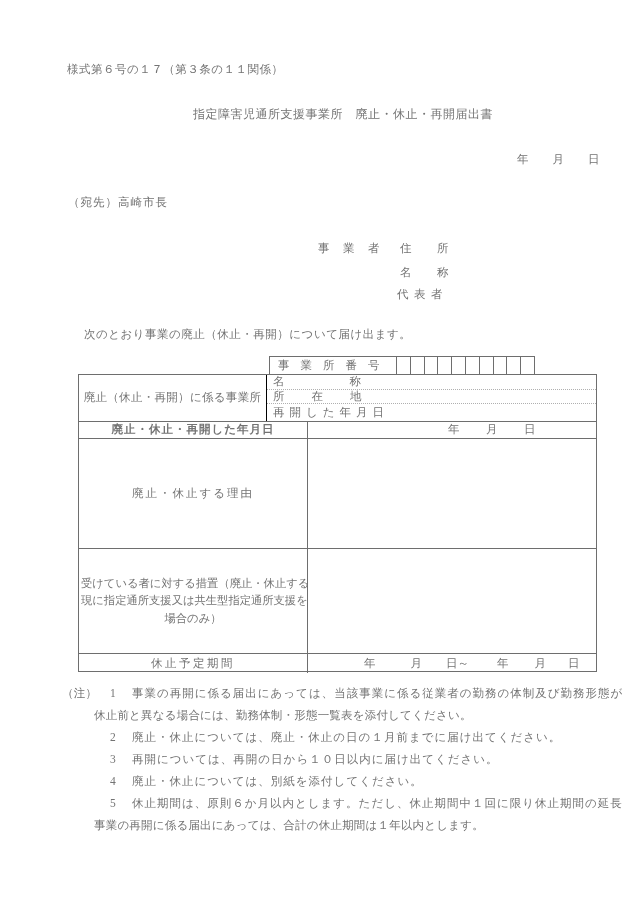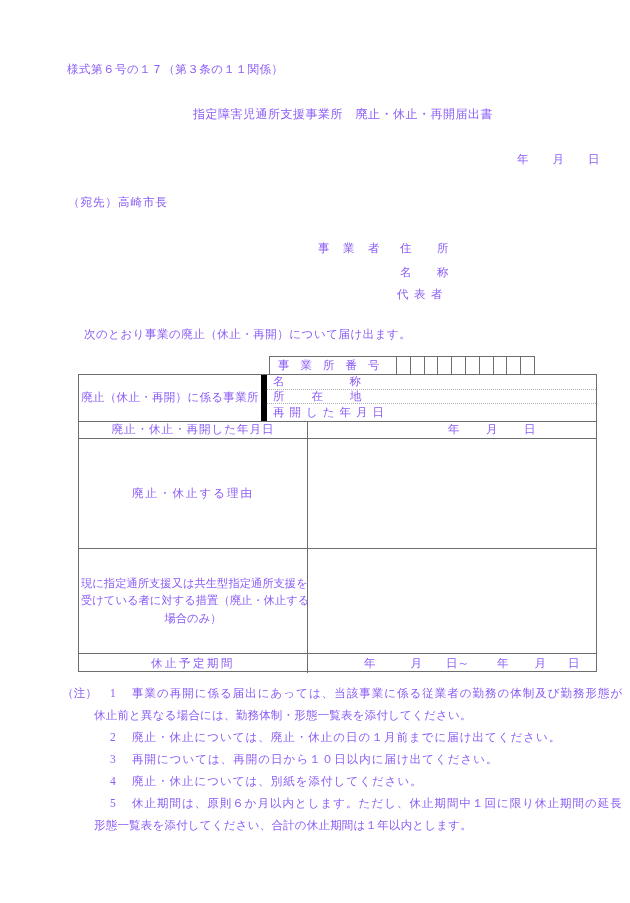--- a/index.html
+++ b/index.html
@@ -2,21 +2,21 @@
 <html><head>
 <meta charset="utf-8">
 <style>
   html,body{margin:0;padding:0;background:#e8e8e8;}
   .page{
     position:relative;
     width:630px;height:903px;
     margin:0 auto;
     background:#ffffff;
     font-family:"Liberation Serif","DejaVu Serif",serif;
-    color:#8b5cf6;
+    color:#737373;
     overflow:hidden;
   }
   .abs{position:absolute;line-height:1;white-space:nowrap;}
 
   .form-number{left:67px;top:64px;font-size:11.5px;letter-spacing:0.5px;}
   .doc-title{left:193px;top:108px;font-size:12px;letter-spacing:0.5px;}
   .date-header{left:517px;top:154px;font-size:11.5px;letter-spacing:24px;}
   .recipient{left:68px;top:197px;font-size:11.5px;letter-spacing:1px;}
 
   .app-label{left:318px;top:243px;font-size:11.5px;letter-spacing:13.5px;}
@@ -38,34 +38,34 @@
   .obox{flex:1;border-left:1px solid #6e6e6e;}
   .tbody{position:absolute;left:0;top:18px;width:519px;height:298px;
     border:1px solid #6e6e6e;box-sizing:border-box;}
   .trow{display:flex;box-sizing:border-box;}
   .bt{border-top:1px solid #6e6e6e;}
   .r1{height:46px;}
   .r2{height:17px;}
   .r3{height:110px;}
   .r4{height:105px;}
   .r5{height:20px;}
-  .lc1{width:188px;border-right:6px solid #000000;display:flex;align-items:center;
+  .lc1{width:188px;border-right:1px solid #000000;display:flex;align-items:center;
     justify-content:center;box-sizing:border-box;letter-spacing:0.3px;white-space:nowrap;text-align:center;}
   .lc{width:229px;border-right:1px solid #6e6e6e;display:flex;align-items:center;
     justify-content:center;box-sizing:border-box;white-space:nowrap;}
   .rcell{flex:1;display:flex;align-items:center;box-sizing:border-box;white-space:nowrap;}
   .rcol{flex:1;display:flex;flex-direction:column;box-sizing:border-box;}
   .sub{display:flex;align-items:center;padding-left:6px;box-sizing:border-box;white-space:nowrap;}
   .sub1{height:15px;border-bottom:1px dotted #b0b0b0;}
   .sub2{height:14px;border-bottom:1px dotted #b0b0b0;text-align:center;}
   .sub3{height:17px;}
   .ls-name{letter-spacing:65px;}
   .ls-loc{letter-spacing:27px;}
   .ls-svc{letter-spacing:5px;}
-  .date-label{letter-spacing:1px;}
+  .date-label{letter-spacing:1px;font-weight:bold;}
   .date-val{padding-left:140px;letter-spacing:26.5px;}
   .reason-label{letter-spacing:2px;}
   .measures{flex-direction:column;justify-content:center;font-size:11.3px;
     line-height:17.5px;white-space:nowrap;letter-spacing:0;}
   .measures div{width:100%;text-align:left;padding-left:2px;box-sizing:border-box;}
   .measures .tc{text-align:center;padding-left:0;}
   .sus-label{letter-spacing:2.5px;text-align:right;}
   .sus-date span{display:inline-block;}
   .sus-date span:nth-child(1){margin-left:56px;}
   .sus-date span:nth-child(2){margin-left:35px;}
@@ -136,22 +136,22 @@
         <div class="rcell date-val">年月日</div>
       </div>
 
       <div class="trow r3 bt">
         <div class="lc reason-label">廃止・休止する理由</div>
         <div class="rcell"></div>
       </div>
 
       <div class="trow r4 bt">
         <div class="lc measures">
+          <div>受けている者に対する措置（廃止・休止する</div>
           <div>現に指定通所支援又は共生型指定通所支援を</div>
-          <div>受けている者に対する措置（廃止・休止する</div>
           <div class="tc">場合のみ）</div>
         </div>
         <div class="rcell"></div>
       </div>
 
       <div class="trow r5 bt">
         <div class="lc sus-label">休止予定期間</div>
         <div class="rcell sus-date">
           <span>年</span>
           <span>月</span>
@@ -175,16 +175,16 @@
     </div>
     <div class="nline">
       <span class="nmark"></span><span class="nnum">3</span><span>再開については、再開の日から１０日以内に届け出てください。</span>
     </div>
     <div class="nline">
       <span class="nmark"></span><span class="nnum">4</span><span>廃止・休止については、別紙を添付してください。</span>
     </div>
     <div class="nline">
       <span class="nmark"></span><span class="nnum">5</span><span>休止期間は、原則６か月以内とします。ただし、休止期間中１回に限り休止期間の延長</span>
     </div>
-    <div class="nline cont">形態一覧表を添付してください、合計の休止期間は１年以内とします。</div>
+    <div class="nline cont">事業の再開に係る届出にあっては、合計の休止期間は１年以内とします。</div>
   </div>
 
 </div>
 
 </body></html>

